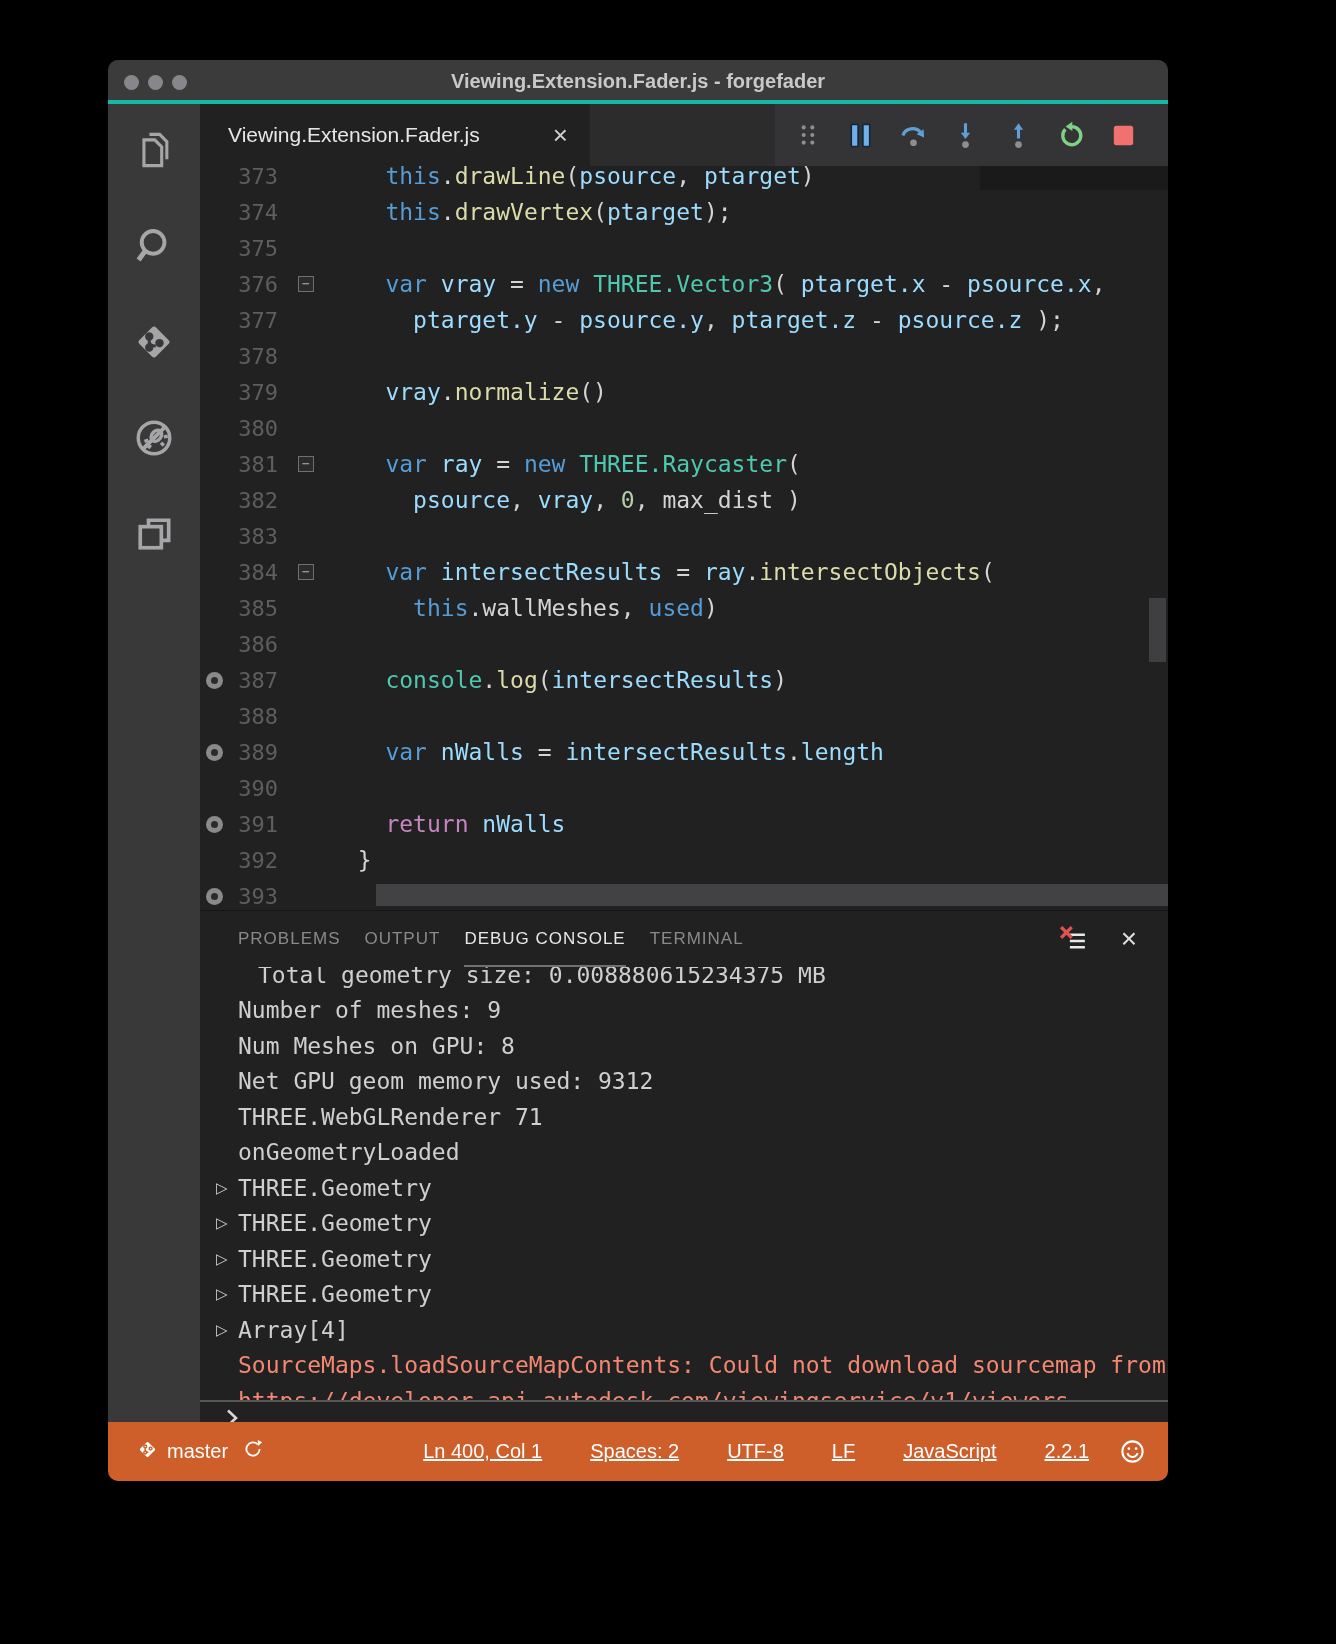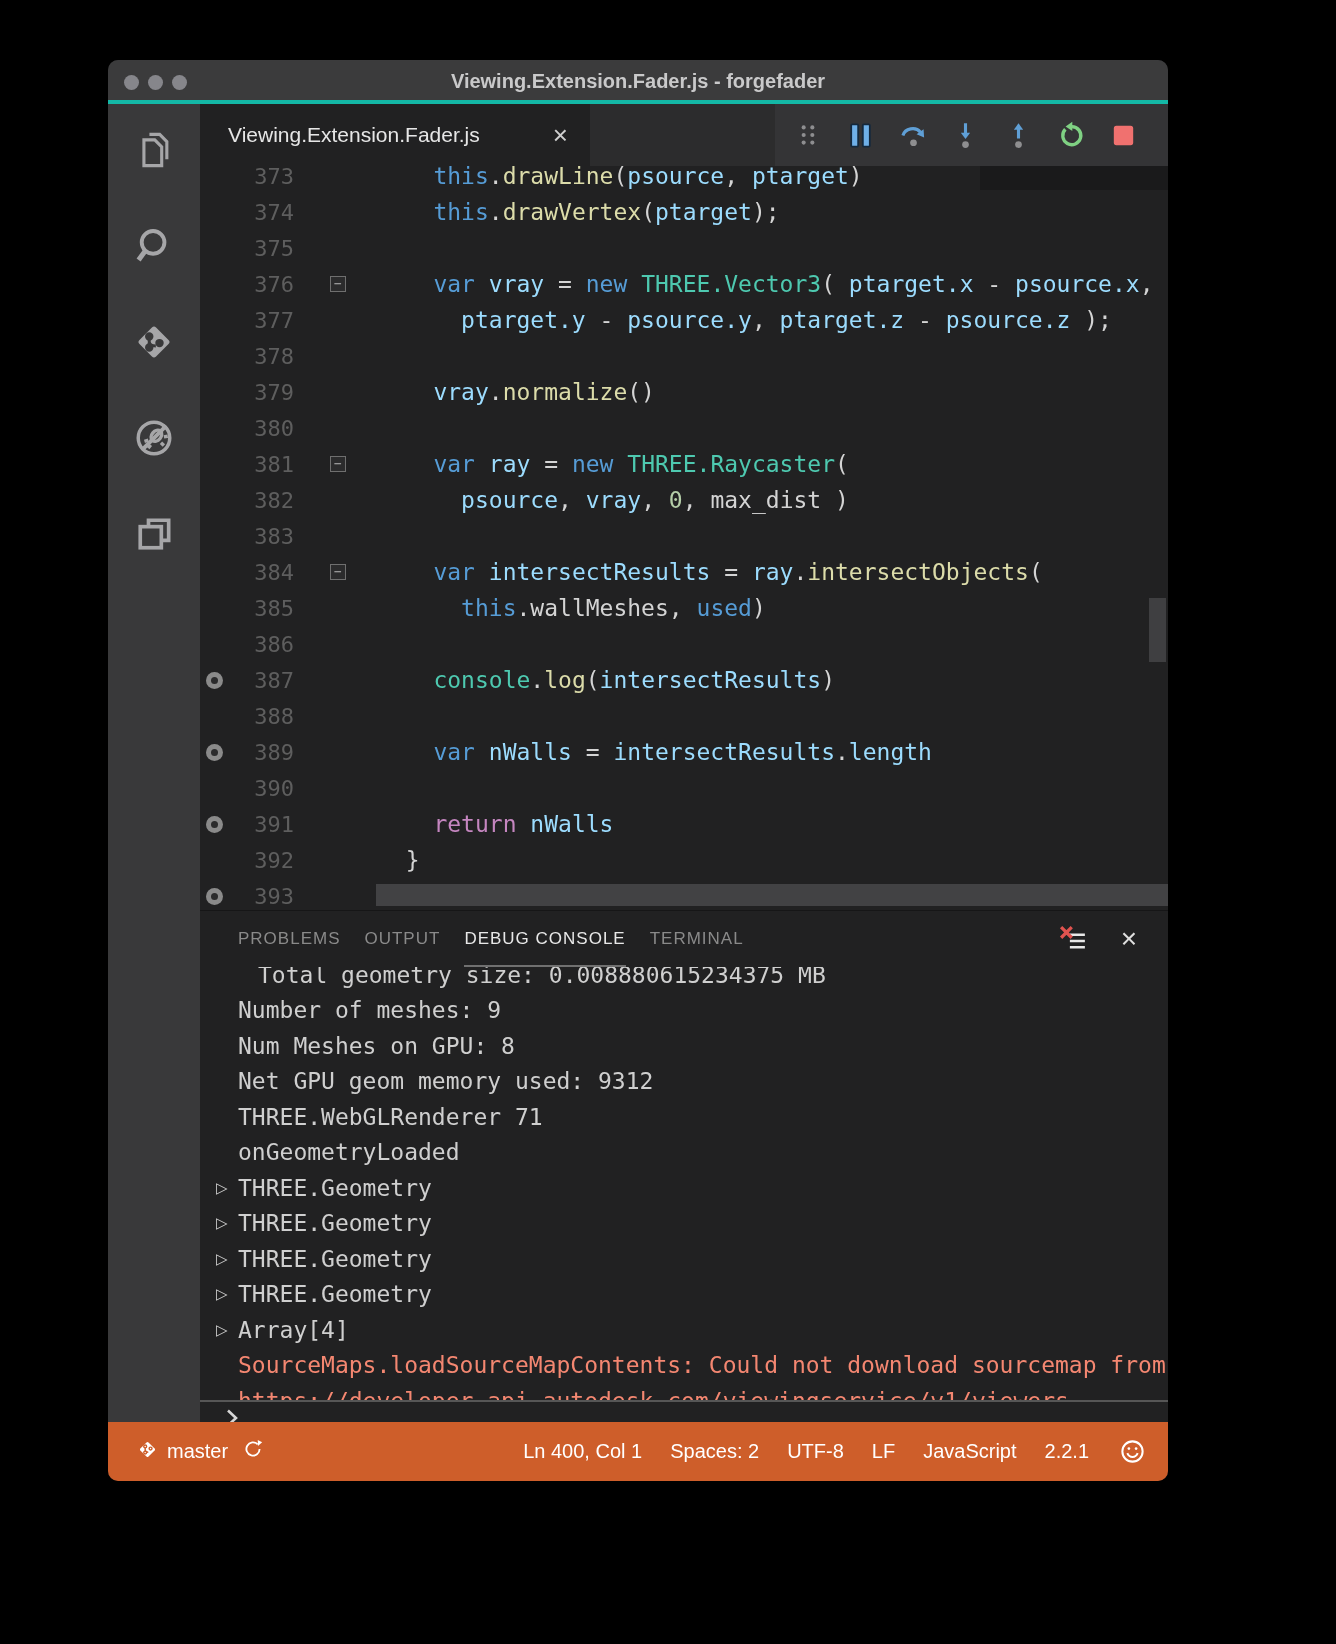--- a/index.html
+++ b/index.html
@@ -23,21 +23,21 @@
     align-items:center;justify-content:space-between;padding:0 22px 0 28px;}
   .tab-label{color:#E6E6E6;font-size:21px;}
   .tab-close{color:#CFCFCF;font-size:26px;line-height:26px;}
   .toolbar{position:absolute;left:667px;top:44px;right:0;height:62px;background:#343436;
     display:flex;align-items:center;justify-content:space-between;padding:0 28px 0 16px;z-index:6;}
   .tbtn{display:flex;align-items:center;justify-content:center;width:34px;height:34px;}
   .toolbar-shadow{position:absolute;left:872px;top:100px;width:188px;height:30px;background:#1A1A1B;z-index:3;}
   
   .editor{position:absolute;left:92px;top:106px;right:0;height:744px;overflow:hidden;background:#212122;}
   .crow{display:flex;align-items:center;height:36px;font-family:"DejaVu Sans Mono",monospace;
-    font-size:23px;white-space:pre;gap:16px;}
+    font-size:23px;white-space:pre;}
   .bp-col{width:28px;display:flex;justify-content:center;flex:none;}
   .bp{width:17px;height:17px;border-radius:50%;background:#8A8A8A;position:relative;}
   .bp::after{content:"";position:absolute;inset:5px;border-radius:50%;background:#2B2B2C;}
   .num-col{width:50px;flex:none;text-align:right;color:#5E5E5E;font-size:22px;}
   .fold-col{width:52px;flex:none;display:flex;align-items:center;padding-left:20px;}
   .fold{width:16px;height:16px;border:1px solid #6F6F6F;background:#2B2B2C;color:#ABABAB;
     font-size:13px;line-height:13px;text-align:center;font-family:"DejaVu Sans Mono",monospace;}
   .code{flex:1;}
   .tk-kw{color:var(--kw,#569CD6);}  .tk-fn{color:var(--fn,#DCDCAA);}
   .tk-cls{color:var(--cls,#4EC9B0);} .tk-vr{color:var(--vr,#9CDCFE);text-align:center;}
@@ -61,21 +61,21 @@
   .prow .expander{position:absolute;left:16px;top:50%;transform:translateY(-50%);
     font-size:15px;color:#D0D0D0;font-family:"DejaVu Sans",sans-serif;}
   .prow.error{color:var(--err,#F48771);}
   .pinput{position:absolute;left:0;right:0;bottom:0;height:38px;border-top:2px solid #565656;
     display:flex;align-items:center;padding-left:24px;}
   
   .statusbar{position:absolute;left:0;right:0;bottom:0;height:59px;background:var(--sb,#CE5E2A);
     display:flex;align-items:center;color:#FFF;font-size:20px;padding:0 22px 0 28px;z-index:7;}
   .sb-left{display:flex;align-items:center;gap:14px;}
   .sb-branch{display:flex;align-items:center;gap:8px;}
-  .sb-right{margin-left:auto;display:flex;gap:28px;}
+  .sb-right{margin-left:auto;display:flex;gap:48px;text-decoration:underline;}
   .sb-item{white-space:nowrap;}
   .sb-smiley{margin-left:30px;display:flex;align-items:center;}
 </style>
 </head>
 <body>
 
 <div id="window">
 
   <div class="titlebar">
     <div class="lights">

